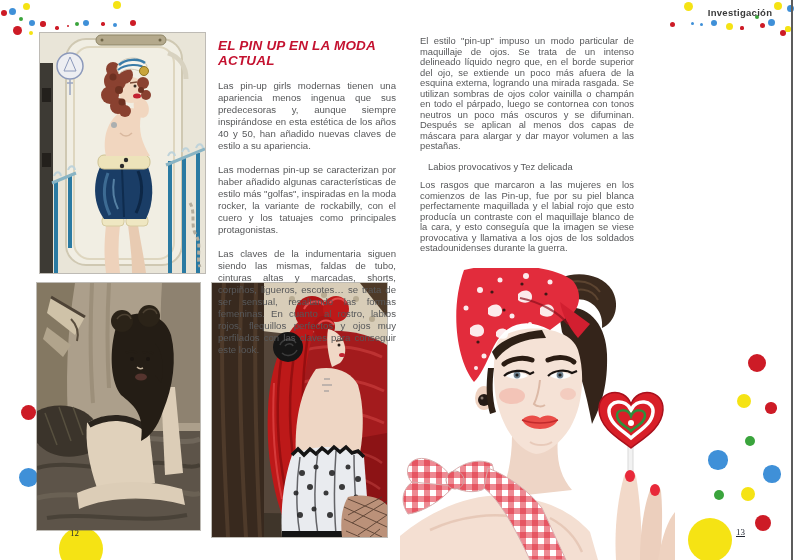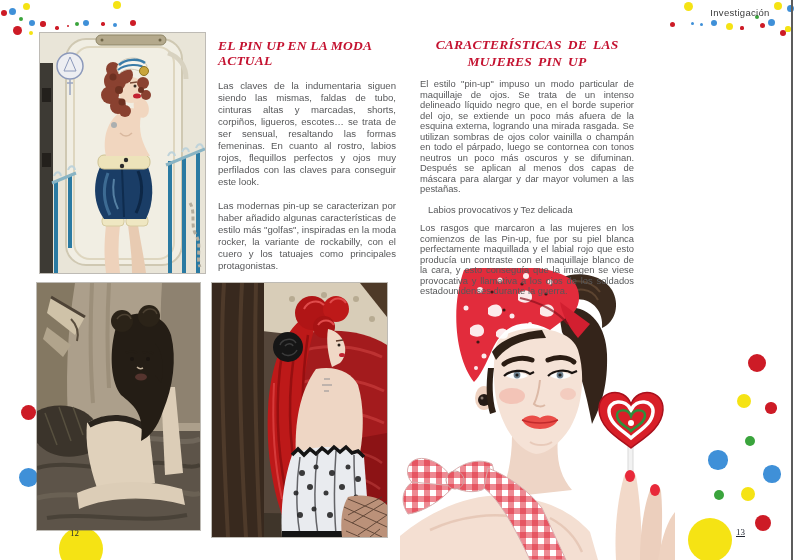--- a/index.html
+++ b/index.html
@@ -3,38 +3,38 @@
 <meta charset="utf-8">
 <style>
   html,body{margin:0;padding:0;background:#ffffff;}
   .spread{
     position:relative;width:800px;height:560px;background:#ffffff;
     overflow:hidden;font-family:"Liberation Sans",sans-serif;
   }
   .edge-line{position:absolute;left:791px;top:0;width:2px;height:560px;background:#5c5c5c;}
   .section-label{
     position:absolute;left:700px;top:7px;width:80px;text-align:center;
-    font-size:9.5px;font-weight:normal;color:#3a3a3a;letter-spacing:.3px;
+    font-size:9.5px;font-weight:bold;color:#3a3a3a;letter-spacing:.3px;
   }
   .page-number{position:absolute;font-family:"Liberation Serif",serif;font-size:9px;color:#1f2430;}
   #page-num-left{left:48px;top:528px;margin-left:22px;}
   #page-num-right{left:736px;top:527px;text-decoration:underline;}
   .dot{position:absolute;border-radius:50%;}
   .photo{position:absolute;}
   .photo svg{display:block;width:100%;height:100%;}
   .photo--framed{box-shadow:0 0 0 1px rgba(110,104,90,.45);}
   #photo-sailor{left:40px;top:33px;width:165px;height:240px;}
   #photo-bw{left:37px;top:283px;width:163px;height:247px;}
   #photo-corset{left:212px;top:283px;width:175px;height:254px;}
   #photo-bandana{left:400px;top:268px;width:275px;height:292px;}
   .article{position:absolute;}
   .article-left{left:218px;top:38px;width:178px;}
   .article-right{left:420px;top:36px;width:214px;}
   .head{
-    font-family:Liberation Serif, serif;font-style:italic;font-weight:bold;
+    font-family:Liberation Sans, sans-serif;font-style:italic;font-weight:bold;
     font-size:13.5px;line-height:15px;color:#c41230;margin:0 0 12px 0;letter-spacing:.2px;
   }
   .article-right .head{text-align:center;line-height:17px;margin-bottom:9px;word-spacing:2.5px;}
   .article p{color:#57585a;text-align:justify;}
   .article-left p{font-size:9.6px;line-height:12px;margin:0 0 12px 0;}
   .article-right p{font-size:9.4px;line-height:10.5px;margin:0 0 10px 0;}
   .article-right p.subhead{margin:8px;}
   .article-right p.follows{margin-top:0;}
 </style>
 </head>
@@ -357,26 +357,26 @@
         <path d="M240,292 C240,264 244,238 250,222 C252,216 260,217 261,223 C263,244 262,270 260,292 Z" fill="#eccfbd"></path>
         <ellipse cx="230" cy="208" rx="5" ry="6" fill="#e8293a"></ellipse>
         <ellipse cx="255" cy="222" rx="5" ry="6" fill="#e8293a"></ellipse>
         <path d="M258,292 C262,268 268,252 275,244 L275,292 Z" fill="#eed2c0"></path>
       </g>
     </svg>
   </div>
 
   <div class="article article-left">
     <h1 class="head">EL PIN UP EN LA MODA ACTUAL</h1>
+    <p>Las pin-up girls modernas tienen una apariencia menos ingenua que sus predecesoras y, aunque siempre inspirándose en esta estética de los años 40 y 50, han añadido nuevas claves de estilo a su apariencia.</p>
+    <p>Las modernas pin-up se caracterizan por haber añadido algunas características de estilo más "golfas", inspiradas en la moda rocker, la variante de rockabilly,  con el cuero y los tatuajes como principales protagonistas.</p>
     <p>Las claves de la indumentaria siguen siendo las mismas, faldas de tubo, cinturas altas y marcadas, shorts, corpiños, ligueros, escotes… se trata de ser sensual, resaltando las formas femeninas. En cuanto al rostro, labios rojos, flequillos perfectos y ojos muy perfilados con las claves para conseguir este look.</p>
-    <p>Las modernas pin-up se caracterizan por haber añadido algunas características de estilo más "golfas", inspiradas en la moda rocker, la variante de rockabilly,  con el cuero y los tatuajes como principales protagonistas.</p>
   </div>
 
   <div class="article article-right">
-    <h1 class="head">CARACTERÍSTICAS DE LAS MUJERES PIN UP</h1>
     <p>El estilo "pin-up" impuso un modo particular de maquillaje de ojos. Se trata de un intenso delineado líquido negro que, en el borde superior del ojo, se extiende un poco más afuera de la esquina externa, logrando una mirada rasgada. Se utilizan sombras de ojos color vainilla o champán en todo el párpado, luego se contornea con tonos neutros un poco más oscuros y se difuminan. Después se aplican al menos dos capas de máscara para alargar y dar mayor volumen a las pestañas.</p>
     <p class="subhead">Labios provocativos y Tez delicada</p>
     <p class="follows">Los rasgos que marcaron a las mujeres en los comienzos de las Pin-up, fue por su piel blanca perfectamente maquillada y el labial rojo que esto producía un contraste con el maquillaje blanco de la cara,  y esto conseguía que la imagen se viese provocativa y llamativa a los ojos de los soldados estadounidenses durante la guerra.</p>
   </div>
 
   <div class="page-number" id="page-num-left">12</div>
   <div class="page-number" id="page-num-right">13</div>
 
 </div>
 

